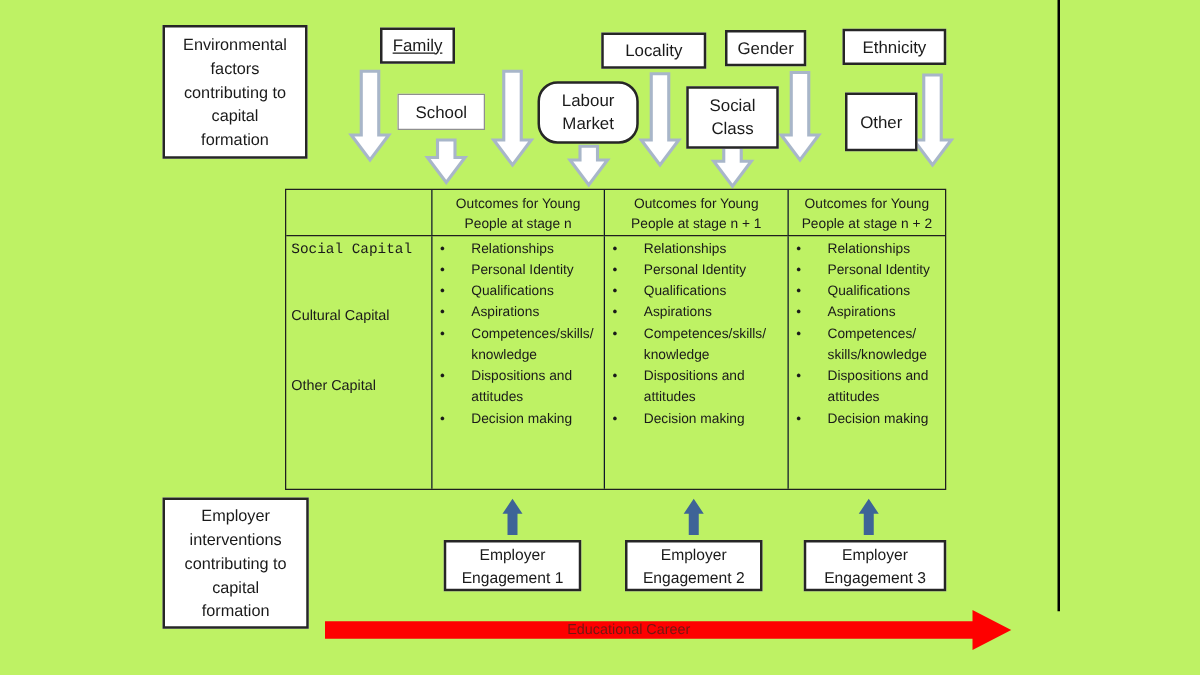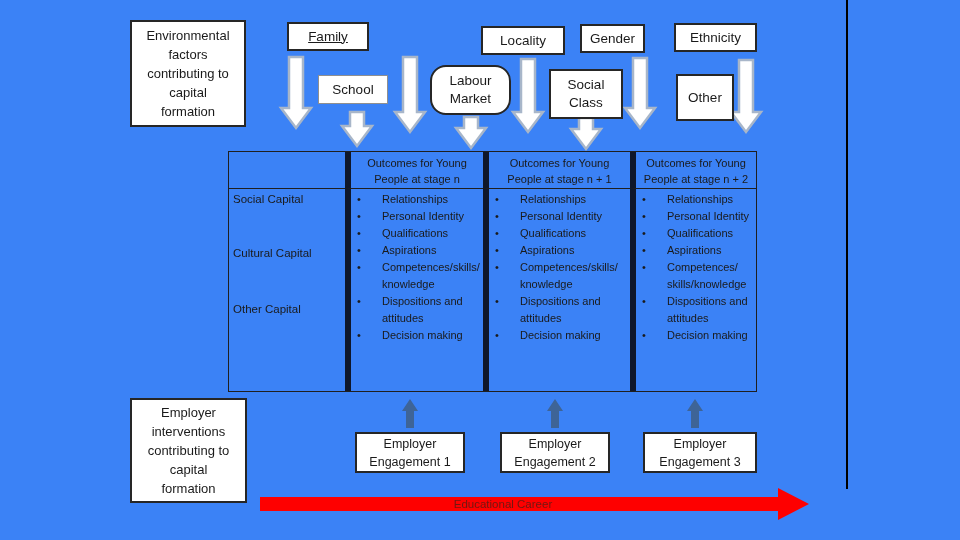--- a/index.html
+++ b/index.html
@@ -1,37 +1,37 @@
 <!DOCTYPE html>
 <html><head>
 <meta charset="utf-8">
 <style>
   html,body{margin:0;padding:0;background:#ffffff;}
   .canvas{
-    position:relative;width:960px;height:540px;background:#3b82f6;overflow:hidden;
+    position:relative;width:960px;height:540px;background:#bef264;overflow:hidden;
     font-family:"Liberation Sans",sans-serif;color:#1a1a1a;
   }
   .arrow-layer{position:absolute;left:0;top:0;width:960px;height:540px;}
   .box{
     position:absolute;background:#ffffff;border:2px solid #262626;
     display:flex;align-items:center;justify-content:center;text-align:center;
     white-space:pre-line;box-sizing:border-box;line-height:1.32;
   }
   .factor{font-size:13.5px;}
   .side-note{font-size:13px;line-height:19px;padding:2px;}
   .school{border:1px solid #8f8f8f;}
   .ee{font-size:12.5px;line-height:18px;}
   .vline{position:absolute;background:#000000;}
   
   .otable{
     position:absolute;left:228px;top:151px;width:529px;height:241px;
     border:1.5px solid #1f1f1f;box-sizing:border-box;
     display:grid;grid-template-columns:116px 138px 147px 1fr;grid-template-rows:37px 1fr;
   }
-  .cell{box-sizing:border-box;border-left:6px solid #0f172a;overflow:hidden;}
+  .cell{box-sizing:border-box;border-left:1px solid #0f172a;overflow:hidden;}
   .cell.first{border-left:none;}
   .cell.head{border-bottom:1px solid #1f1f1f;font-size:11px;line-height:16px;
     display:flex;align-items:flex-start;justify-content:center;text-align:center;
     padding-top:3px;white-space:pre-line;}
   .labels-cell{position:relative;font-size:11.5px;}
   .rowlabel{position:absolute;left:4px;white-space:nowrap;}
   .olist{padding-top:2px;font-size:11px;line-height:17px;}
   .li{display:flex;align-items:flex-start;padding-left:6px;}
   .li .bullet{width:25px;flex:none;font-size:11px;}
   .li .li-text{white-space:pre-line;}
@@ -73,21 +73,21 @@
 formation</span>
   </div>
   <div class="box side-note" style="left:130px;top:398px;width:117px;height:105px;">
     <span>Employer
 interventions
 contributing to
 capital
 formation</span>
   </div>
 
-  <div class="box factor" style="left:287px;top:22px;width:82px;height:29px;text-decoration:underline;">
+  <div class="box factor" style="left:304px;top:22px;width:60px;height:29px;text-decoration:underline;">
     <span>Family</span>
   </div>
   <div class="box factor" style="left:481px;top:26px;width:84px;height:29px;">
     <span>Locality</span>
   </div>
   <div class="box factor" style="left:580px;top:24px;width:65px;height:29px;">
     <span>Gender</span>
   </div>
   <div class="box factor" style="left:674px;top:23px;width:83px;height:29px;">
     <span>Ethnicity</span>
@@ -109,21 +109,21 @@
   <div class="otable">
     <div class="cell head first"></div>
     <div class="cell head">Outcomes for Young
 People at stage n</div>
     <div class="cell head">Outcomes for Young
 People at stage n + 1</div>
     <div class="cell head">Outcomes for Young
 People at stage n + 2</div>
 
     <div class="cell first labels-cell">
-      <div class="rowlabel" style="top:4px;">Social Capital</div>
+      <div class="rowlabel" style="top:4px;font-family:Liberation Mono, monospace;">Social Capital</div>
       <div class="rowlabel" style="top:58px;">Cultural Capital</div>
       <div class="rowlabel" style="top:114px;">Other Capital</div>
     </div>
 
     <div class="cell olist">
       <div class="li">
           <span class="bullet">•</span>
           <span class="li-text">Relationships</span>
         </div>
       <div class="li">

